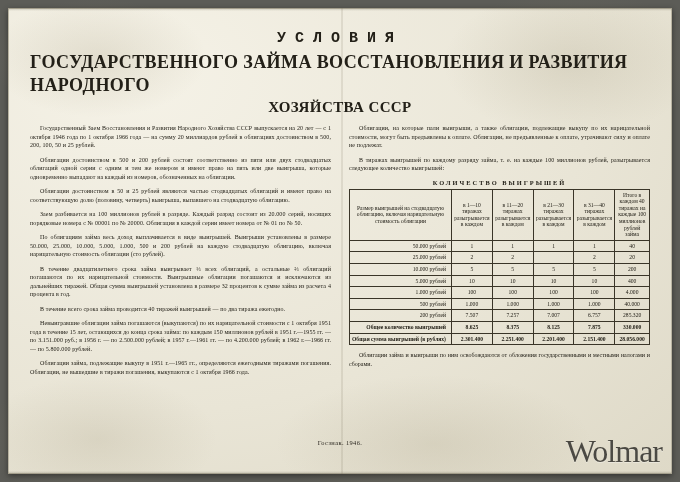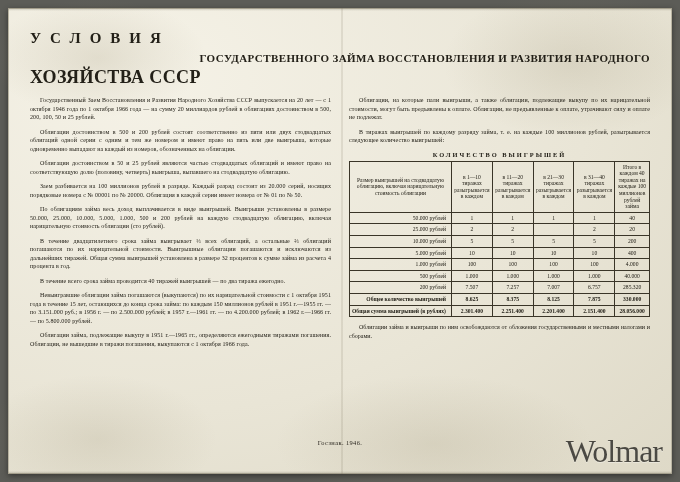--- a/index.html
+++ b/index.html
@@ -23,29 +23,30 @@
   .s4{left:-30px;bottom:-30px;width:240px;height:130px;background:radial-gradient(ellipse,rgba(150,140,110,.18),rgba(150,140,110,0) 70%);}
   .fold{position:absolute;top:0;bottom:0;width:2px;background:linear-gradient(to right,rgba(120,112,90,0),rgba(120,112,90,.30),rgba(120,112,90,0));}
   .fold-a{left:333px;}
   .edge{position:absolute;left:0;right:0;height:3px;background:linear-gradient(to bottom,rgba(110,104,86,.35),rgba(110,104,86,0));}
   .edge-t{top:0;}
   .edge-b{bottom:0;transform:rotate(180deg);}
 
   .inner{position:absolute;left:0;top:0;right:0;bottom:0;padding:16px 22px 10px 22px;box-sizing:border-box;color:#232018;}
 
   .title1{
-    text-align:left;font-size:15px;letter-spacing:9px;font-weight:bold;
+    text-align:center;font-size:15px;letter-spacing:9px;font-weight:bold;
     margin:6px 0 4px 0;
+    font-family:Liberation Mono, monospace;
   }
   .title2{
-    text-align:right;font-size:11px;font-weight:bold;letter-spacing:.4px;
+    text-align:left;font-size:18px;font-weight:bold;letter-spacing:.4px;
     line-height:1.28;margin:0 0 2px 0;
   }
   .title3{
-    text-align:left;font-size:18px;font-weight:bold;letter-spacing:.4px;margin:0 0 8px 0;
+    text-align:center;font-size:15px;font-weight:bold;letter-spacing:.4px;margin:0 0 8px 0;
   }
 
   .cols{display:flex;gap:14px;margin-top:6px;}
   .col{width:50%;}
   .col.left{padding-right:4px;}
   p.body{
     font-size:6.0px;line-height:1.42;text-align:justify;margin:0 0 6px 0;
     text-indent:10px;letter-spacing:.1px;
   }
 

